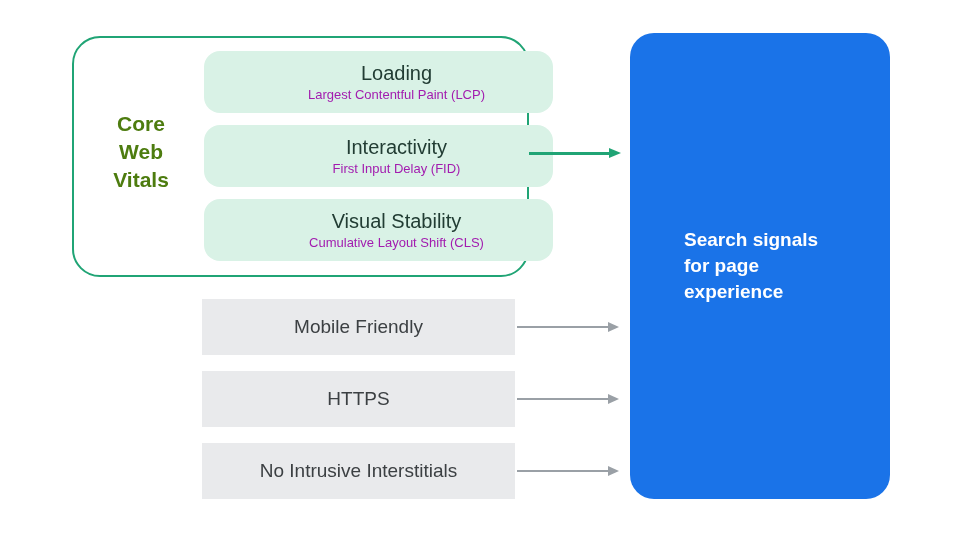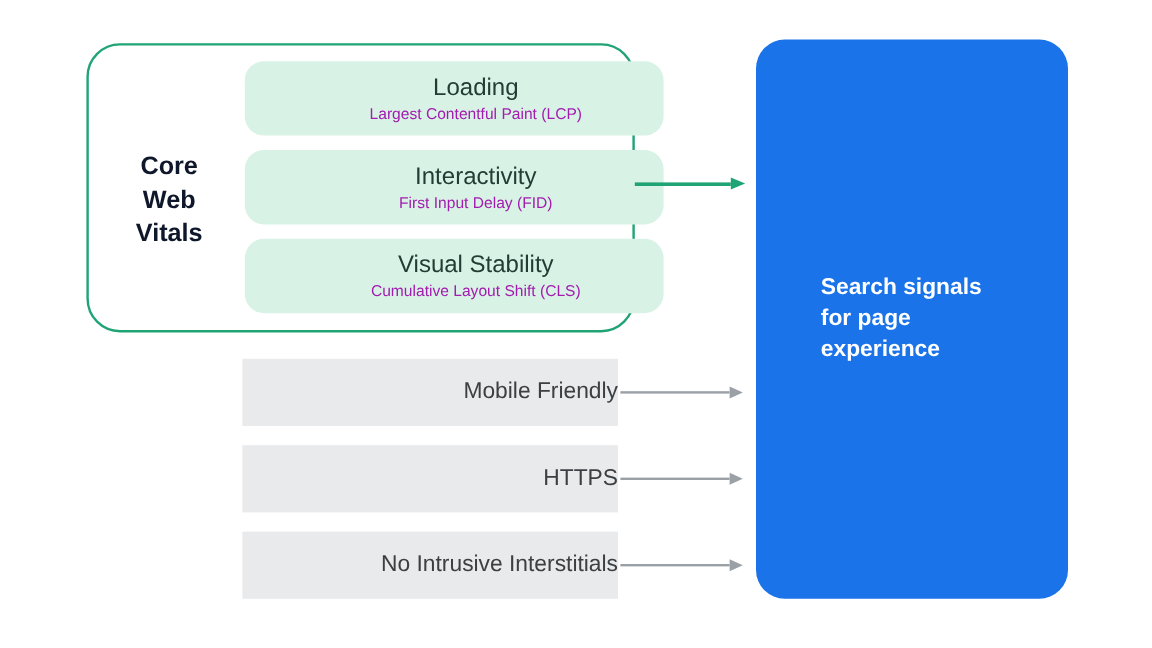--- a/index.html
+++ b/index.html
@@ -24,27 +24,27 @@
     width: 457px;
     height: 241px;
     border: 2.5px solid #20A475;
     border-radius: 28px;
     box-sizing: border-box;
     background: #ffffff;
   }
   .cwv-label {
     position: absolute;
     left: 26px;
-    top: 87px;
+    top: 72px;
     width: 82px;
     text-align: center;
     font-size: 21px;
     font-weight: 700;
     line-height: 28px;
-    color: #0f172a;
+    color: #4d7c0f;
   }
 
   
   .pill {
     position: absolute;
     left: 130px;
     width: 313px;
     height: 62px;
     background: #D9F2E6;
     border-radius: 16px;
@@ -73,21 +73,21 @@
   
   .gray-box {
     position: absolute;
     left: 202px;
     width: 313px;
     height: 56px;
     background: #E9EAEC;
     border-radius: 0;
     display: flex;
     align-items: center;
-    justify-content: flex-end;
+    justify-content: center;
   }
   .gray-box-1 { top: 299px; }
   .gray-box-2 { top: 371px; }
   .gray-box-3 { top: 443px; }
   .gray-label {
     font-size: 19px;
     color: #3C4043;
   }
 
   

